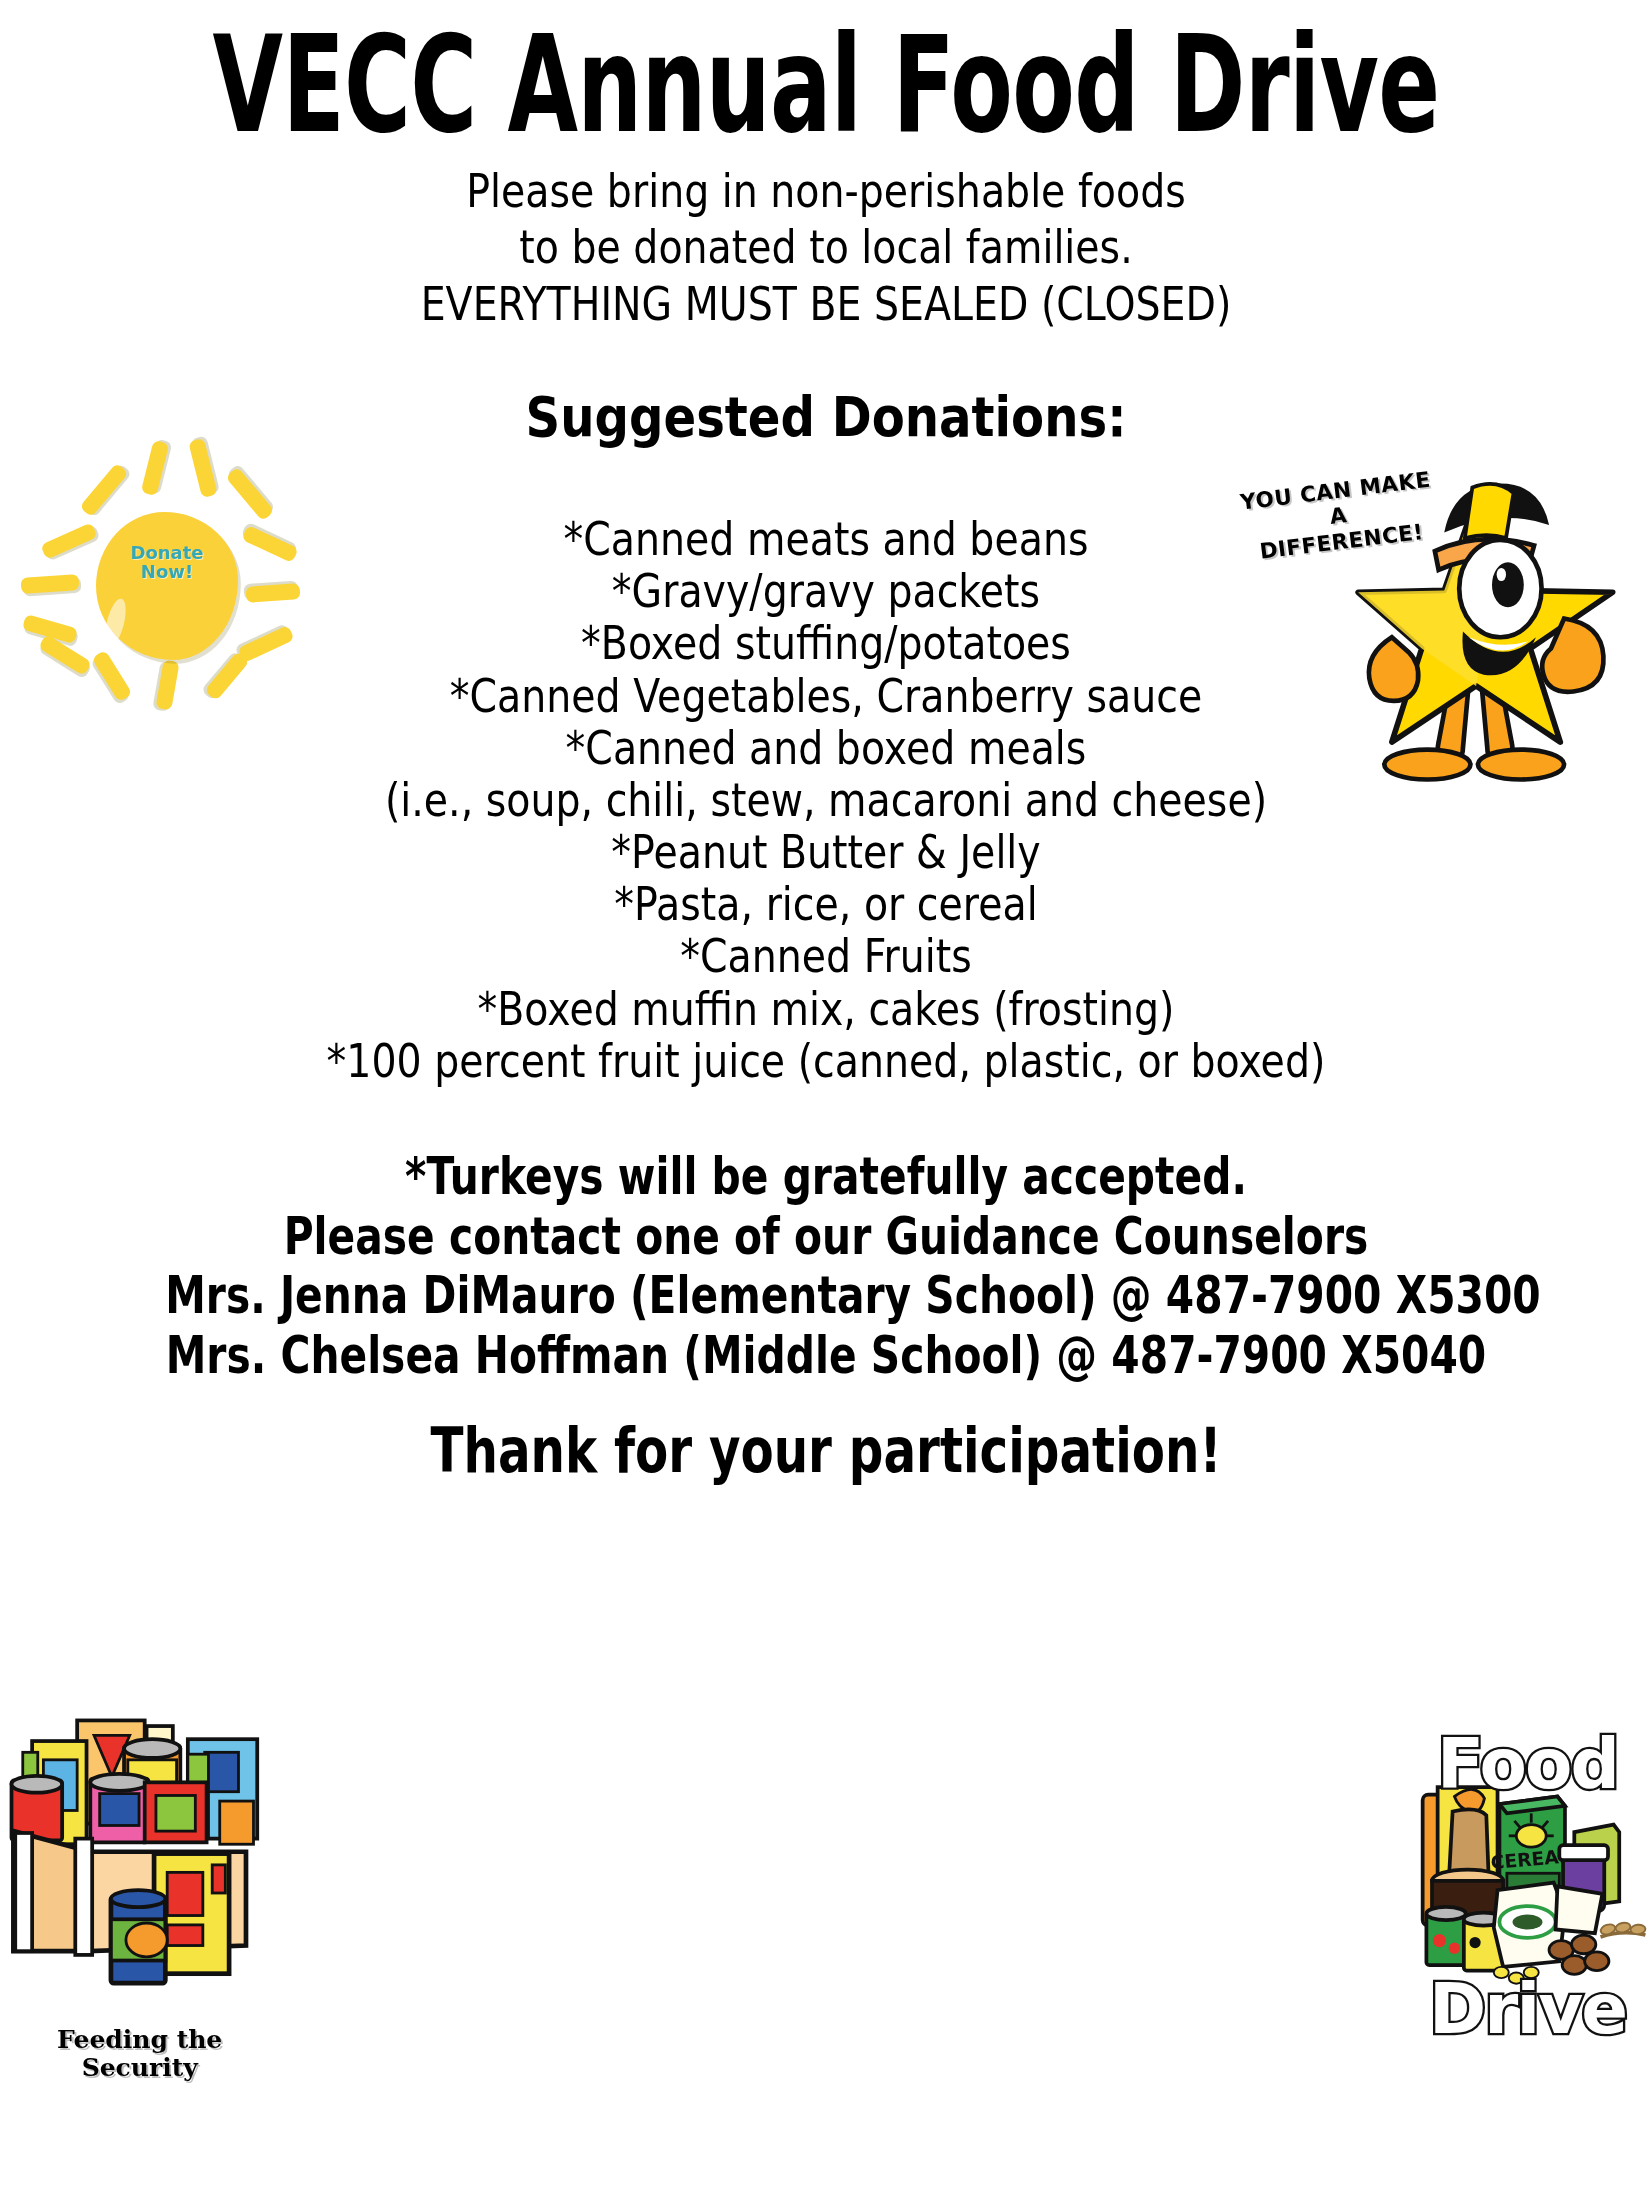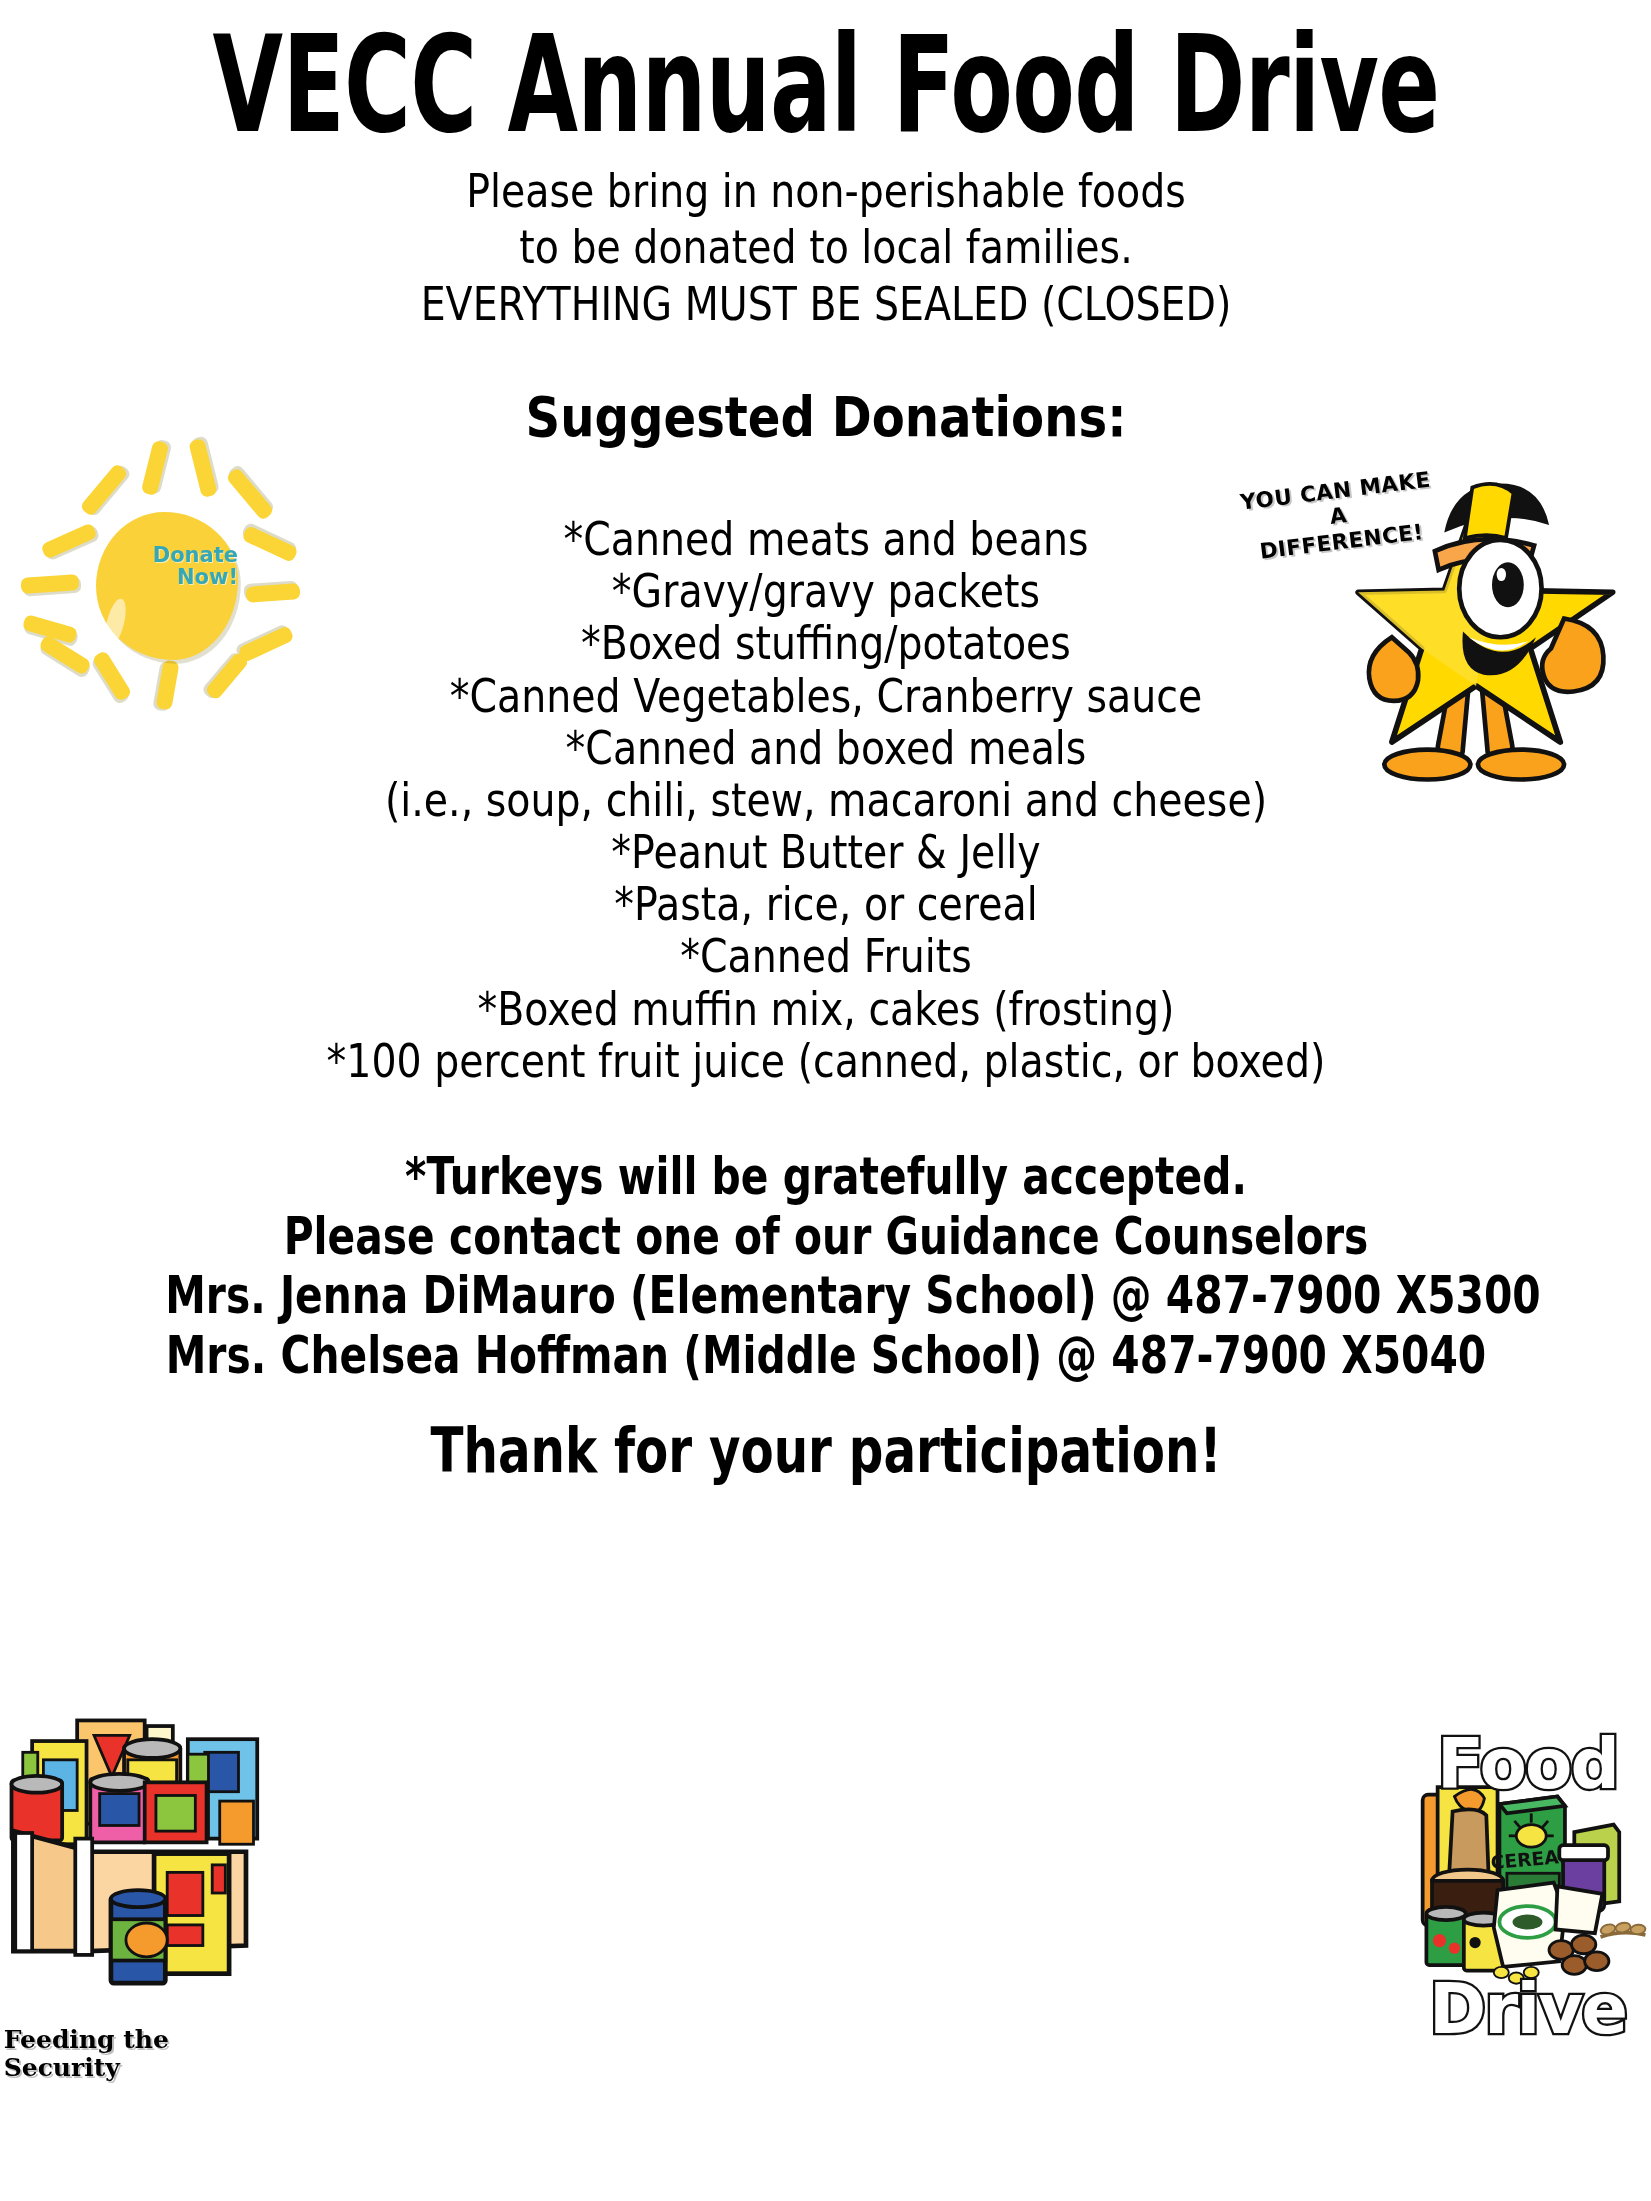--- a/index.html
+++ b/index.html
@@ -136,41 +136,41 @@
     border-radius: 48% 52% 46% 54% / 50% 46% 54% 50%;
     box-shadow: 2.8px 3.7px 0 rgba(120,110,40,.22);
   }
   .sun-gloss {
     position: absolute; left: 11.2px; top: 86px; width: 17px; height: 49px;
     background: rgba(255,255,255,.55); border-radius: 50%;
     transform: rotate(14deg);
   }
   .sun-text {
     position: absolute; left: 0; top: 32px; width: 142px;
-    text-align: right; color: #35A8B8;
+    text-align: center; color: #35A8B8;
     font-family: "DejaVu Sans", sans-serif; font-weight: bold;
-    font-size: 21px; line-height: 1.05;
+    font-size: 18px; line-height: 1.05;
     text-shadow: 0.9px 0.9px 0 rgba(255,255,255,.6);
   }
 
   
   #star-art { left: 1227px; top: 450px; width: 412px; height: 337px; }
   .star-cap-text {
     position: absolute; left: 5.6px; top: 28px; width: 211px;
     font-family: "DejaVu Sans", sans-serif; font-weight: bold;
     font-size: 21.5px; line-height: 1.18; text-align: center;
     transform: rotate(-7deg); letter-spacing: 0.5px;
     text-shadow: 1.9px 1.9px 0 rgba(0,0,0,.22);
   }
 
   
   #box-art { left: 3.7px; top: 1711px; width: 272px; height: 375px; }
   #box-art .caption {
     position: absolute; left: 0; bottom: 3.7px; width: 272px;
-    font-family: "DejaVu Serif", serif; font-weight: bold;
+    text-align: center; font-family: "DejaVu Serif", serif; font-weight: bold;
     font-size: 25px; line-height: 1.12;
     text-shadow: 1.9px 1.9px 0 rgba(0,0,0,.25);
   }
 
   
   #fooddrive-art { left: 1400px; top: 1716px; width: 255px; height: 337px; }
   .fd-word {
     position: absolute; width: 255px; text-align: center;
     font-family: "DejaVu Sans", sans-serif; font-weight: bold;
     font-size: 69px; letter-spacing: -1.9px;

